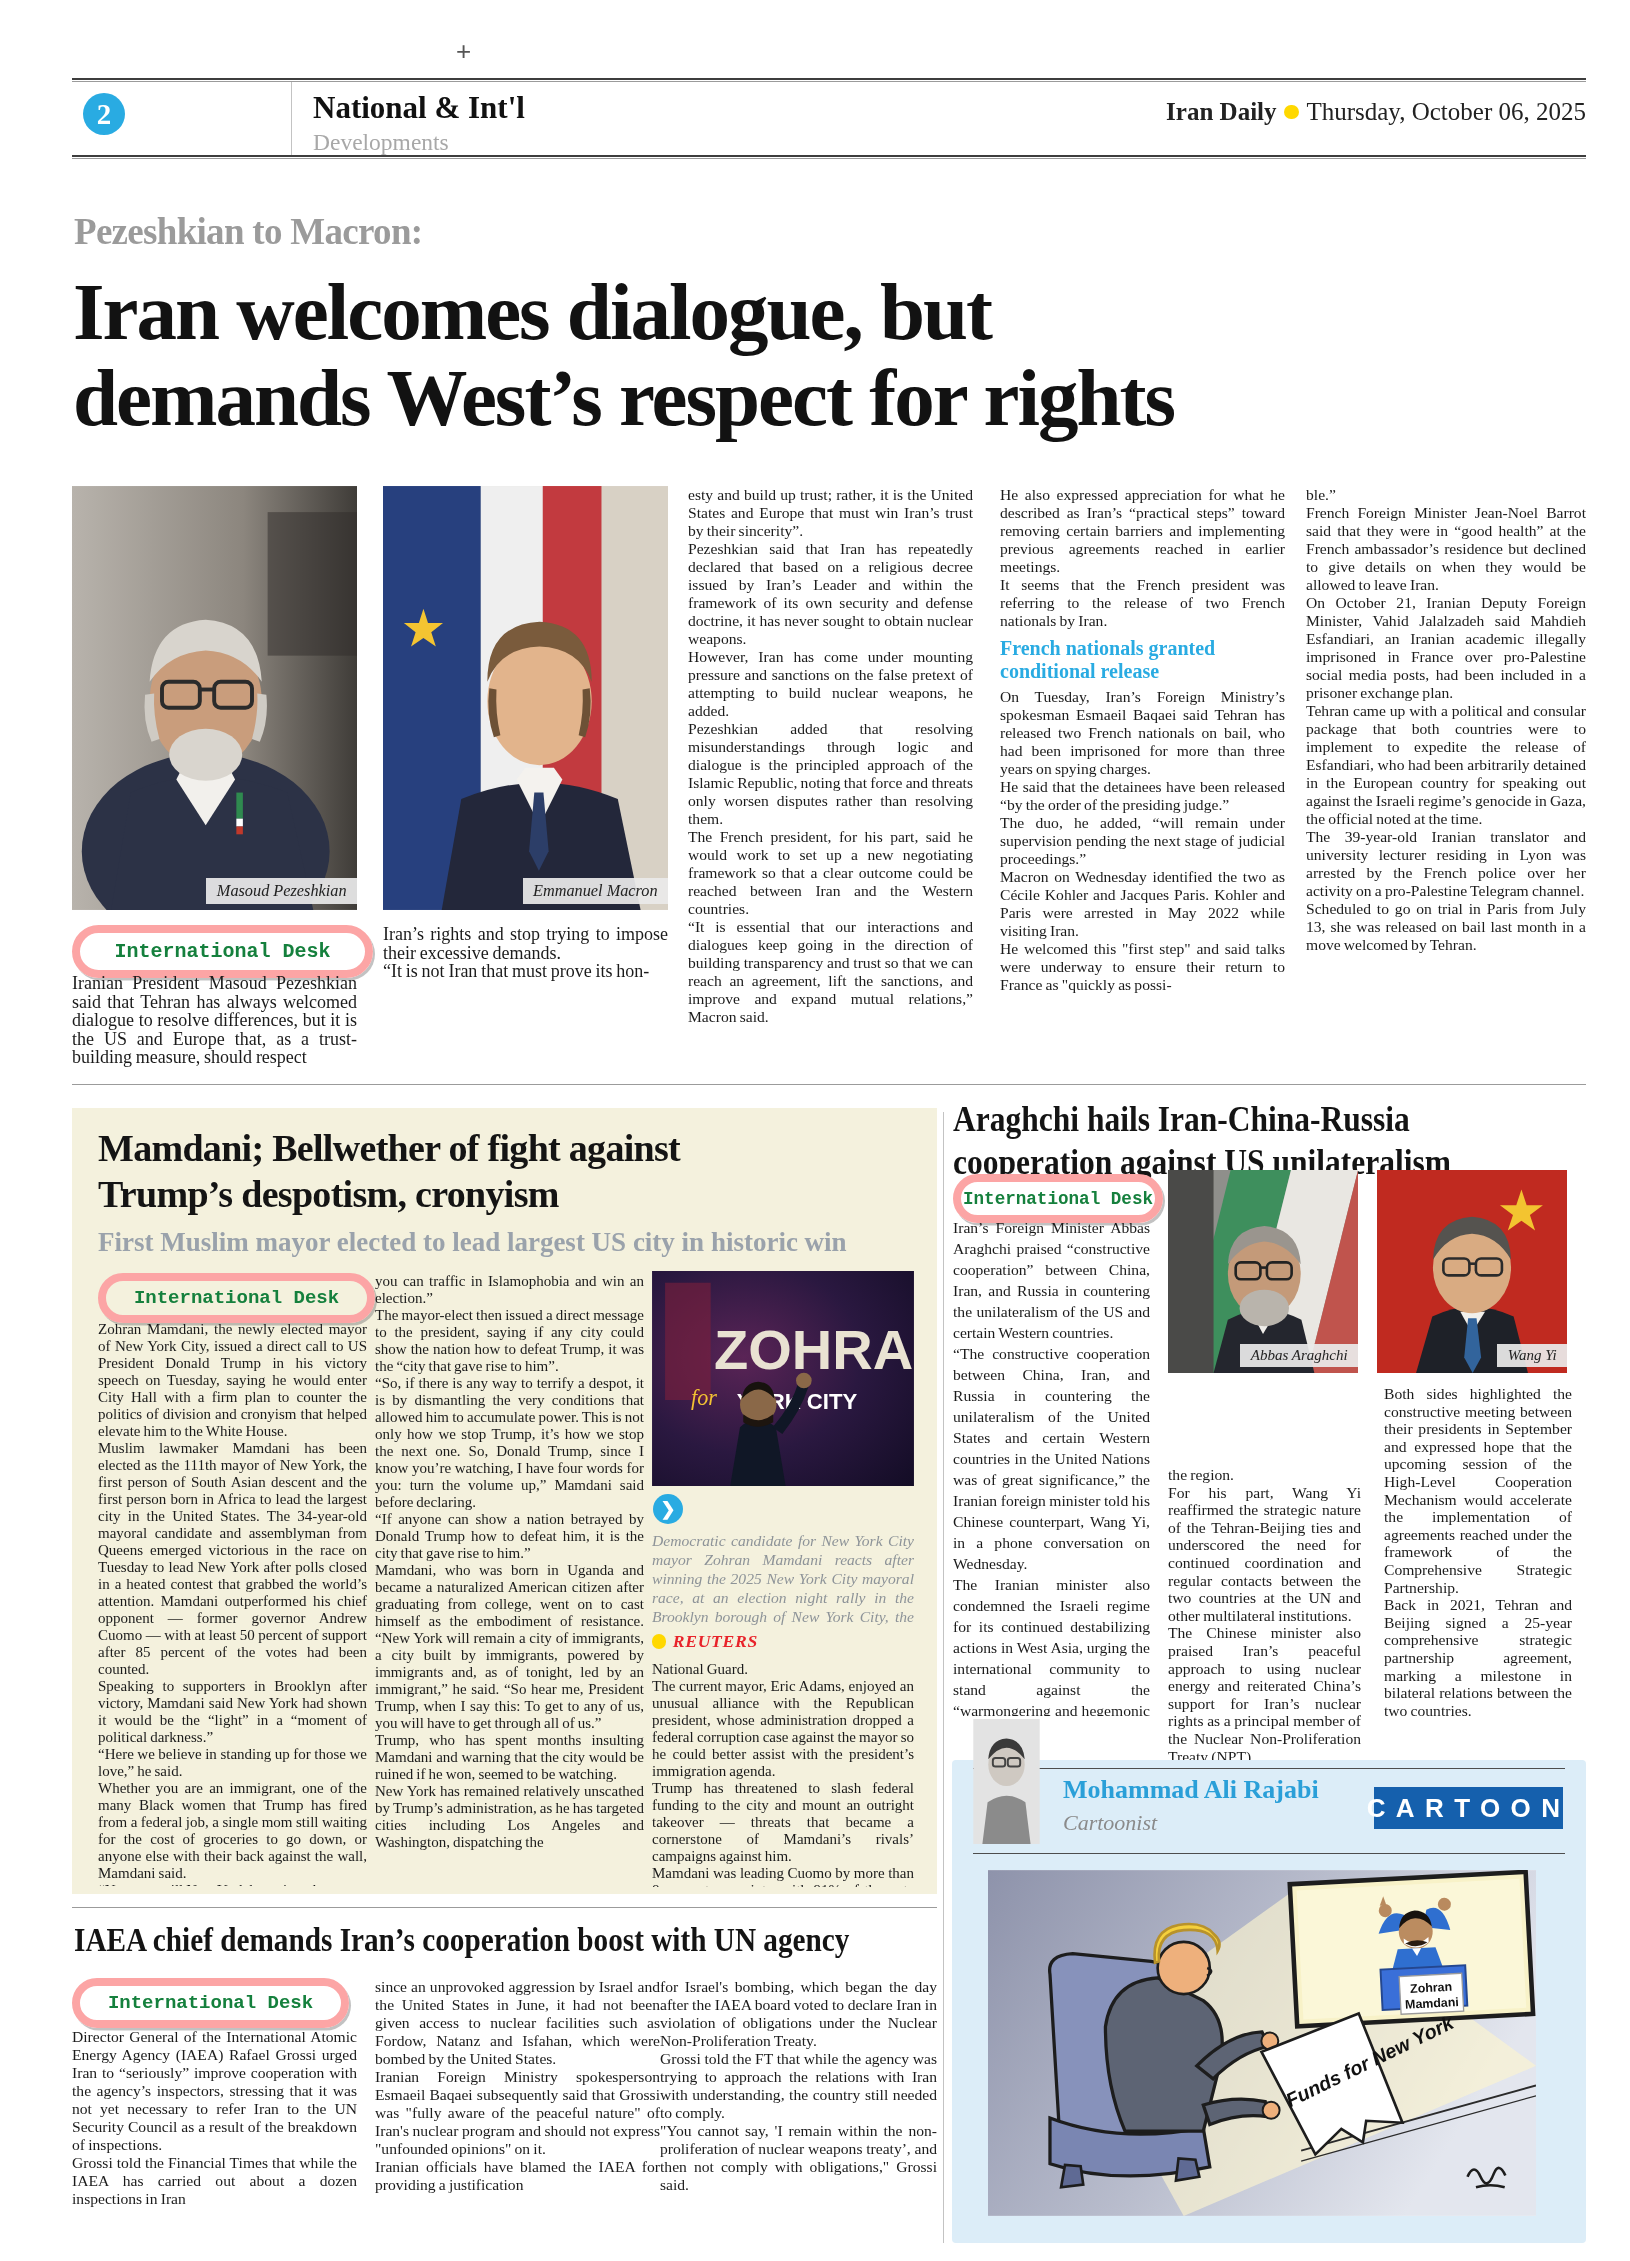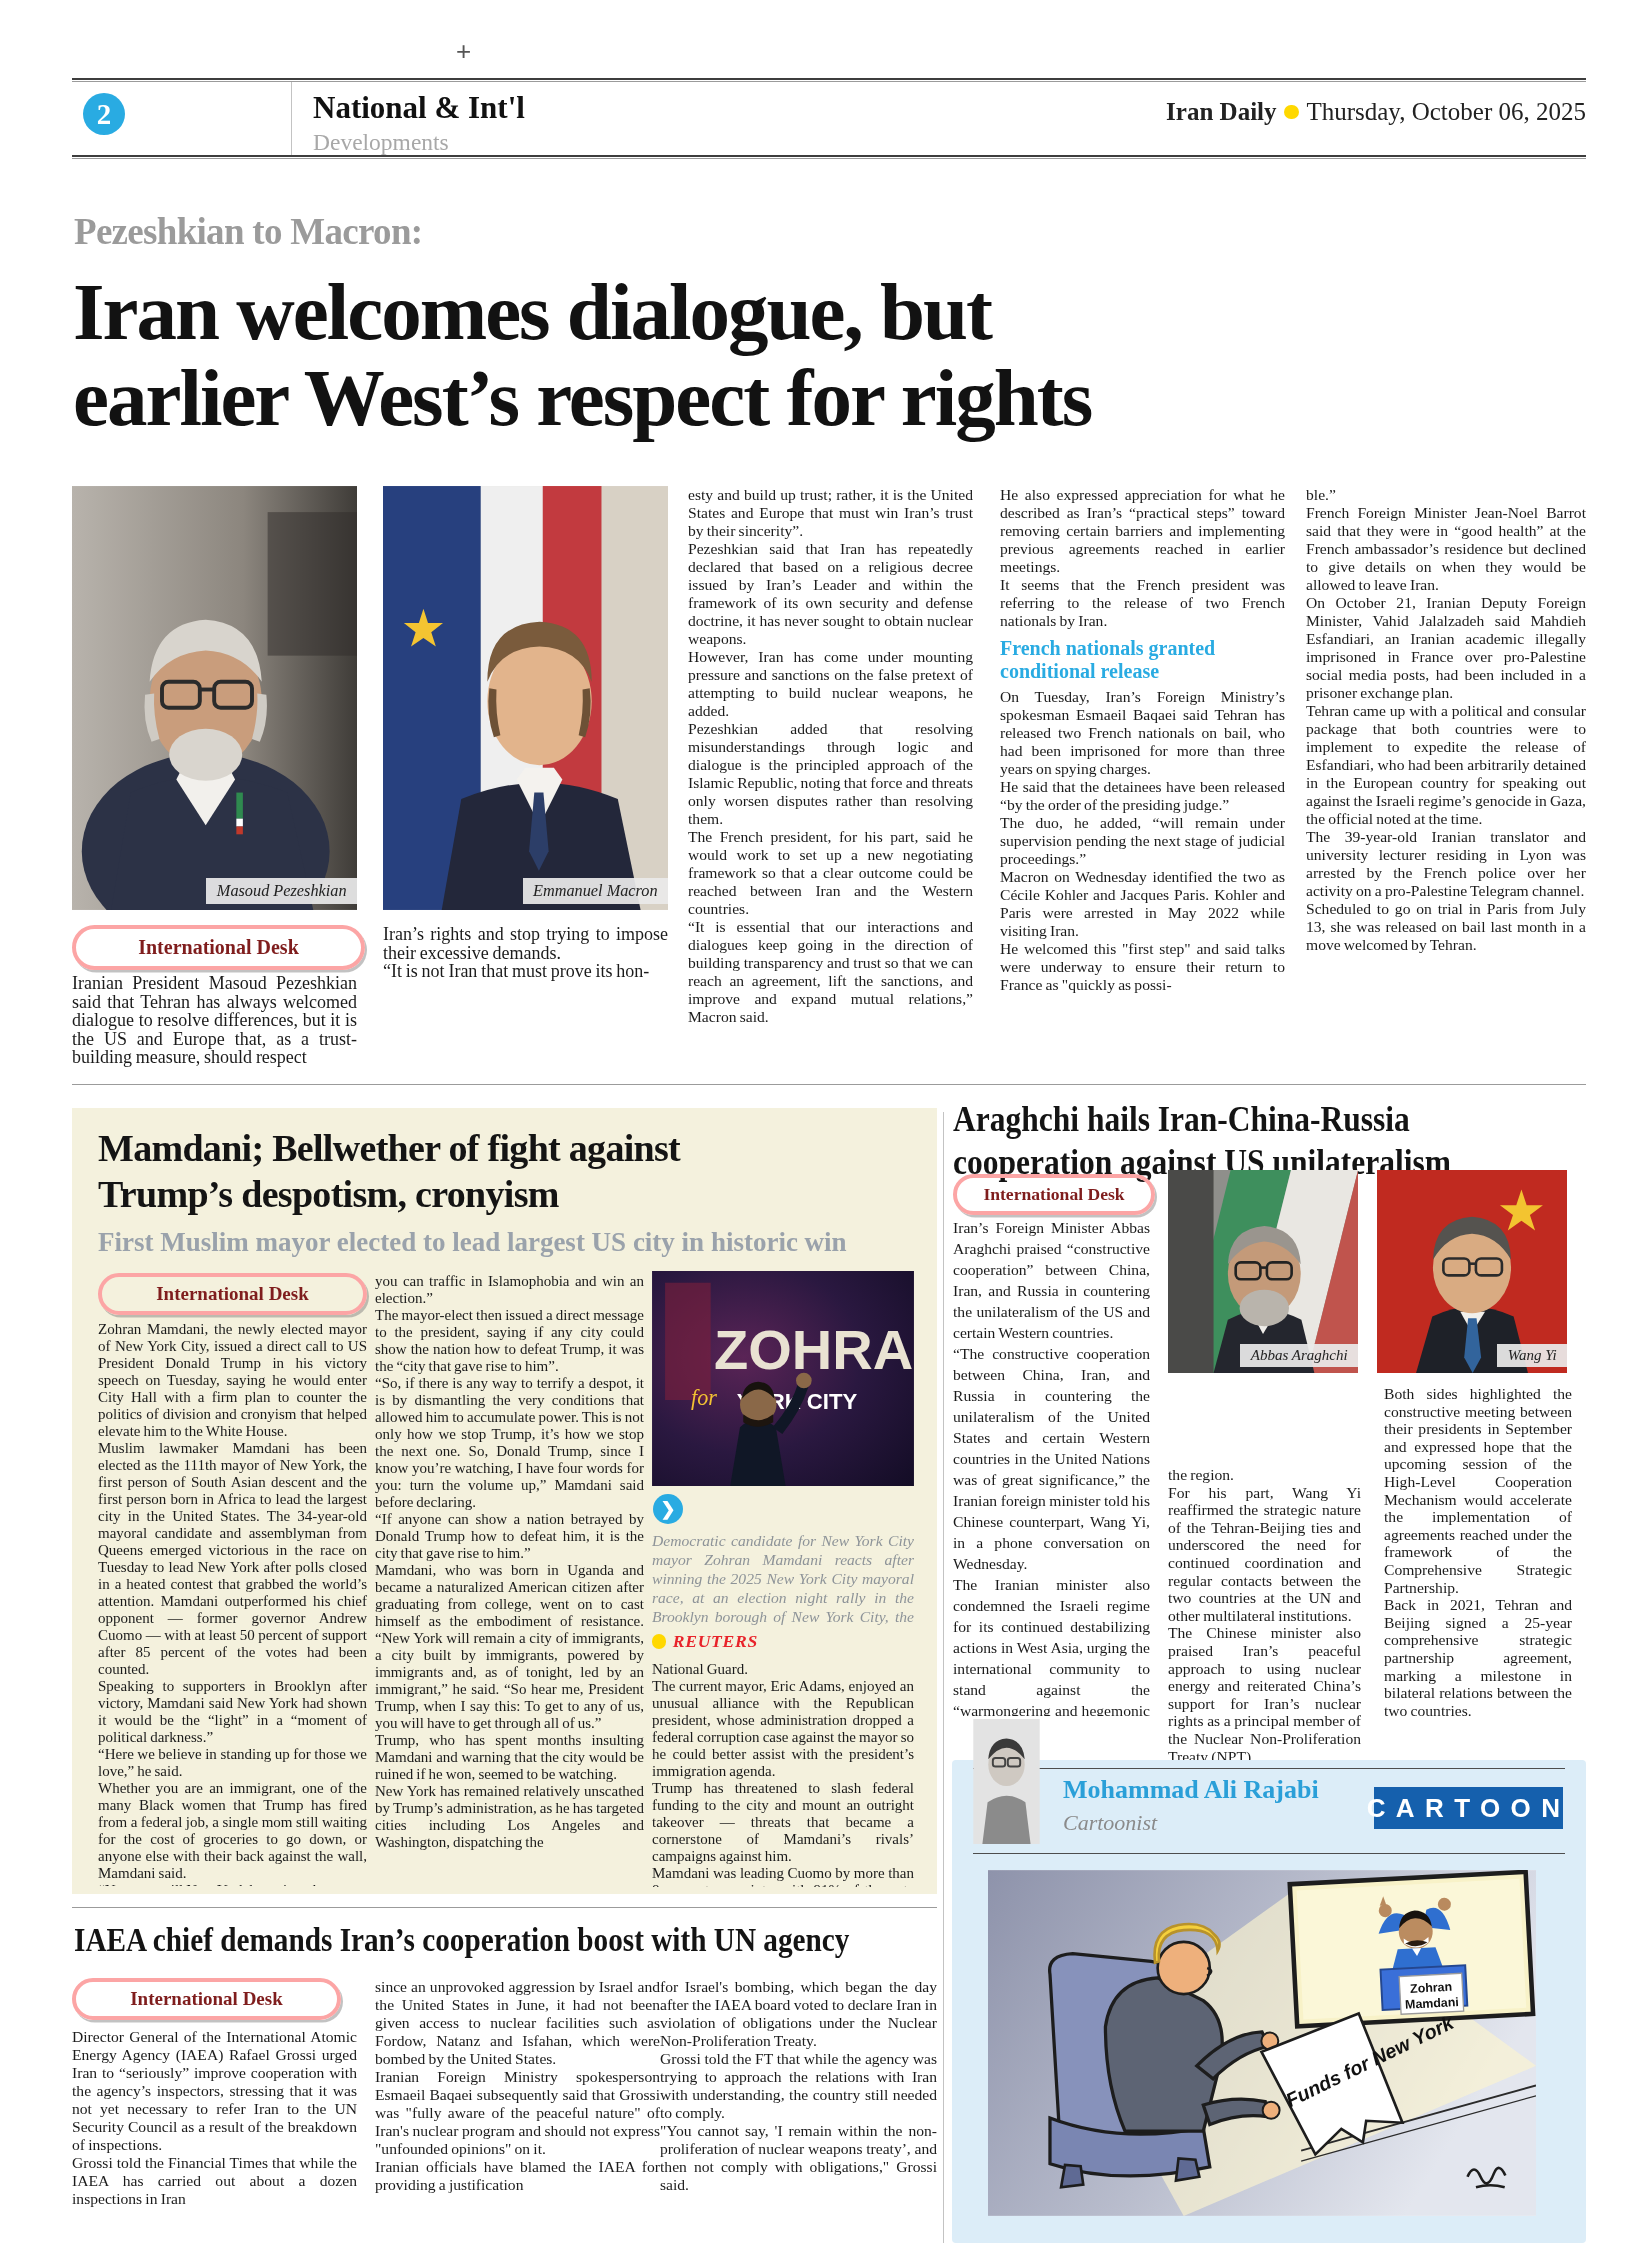--- a/index.html
+++ b/index.html
@@ -13,23 +13,23 @@
            display:flex;align-items:center;justify-content:center;font-size:29px;font-weight:bold;}
   .sec-title{font-size:31px;font-weight:bold;color:#111;}
   .sec-sub{font-size:23.5px;color:#a8a8a8;}
   .dateline{font-size:25px;color:#222;display:flex;align-items:center;gap:7.8px;justify-content:flex-end;width:587px;}
   .dateline b{font-weight:bold;}
   .ydot{width:14.3px;height:14.3px;border-radius:50%;background:#ffd800;display:inline-block;}
   .kicker{font-size:37px;font-weight:bold;color:#9b9b9b;letter-spacing:-0.7px;}
   .headline-xl{font-size:81px;line-height:86px;font-weight:bold;color:#121212;letter-spacing:-2px;}
   .photo-cap{position:absolute;right:0;bottom:6.5px;background:rgba(233,233,233,.93);
              font-style:italic;font-size:16.3px;color:#222;padding:2.6px 10.4px;}
-  .desk-pill{border:4px solid #fca5a5;border-radius:46px;color:#7f1d1d;font-weight:bold;font-size:20px;
+  .desk-pill{border:8px solid #fca5a5;border-radius:46px;color:#15803d;font-weight:bold;font-size:20px;
              display:flex;align-items:center;justify-content:center;background:transparent;
-             box-shadow:2px 2.6px 0 rgba(120,120,120,.45);}
+             box-shadow:2px 2.6px 0 rgba(120,120,120,.45);font-family:Liberation Mono, monospace;}
   .bodytext{font-size:15.6px;line-height:18px;text-align:justify;overflow:hidden;word-spacing:-0.7px;}
   .bodytext p{margin:0;}
   .introtext{font-size:18px;line-height:18.6px;text-align:justify;overflow:hidden;word-spacing:-0.7px;}
   .introtext p{margin:0;}
   .blue-sub{color:#29abe2;font-weight:bold;font-size:20px;line-height:23px;margin:6.5px 0 5.2px 0;}
   .panel-cream{background:#f4f1dd;}
   .hl-m{font-size:38px;line-height:46px;font-weight:bold;color:#141414;letter-spacing:-0.7px;}
   .sub-m{font-size:27px;line-height:30px;font-weight:bold;color:#9aa2ab;}
   .panelbody{font-size:15px;line-height:17px;text-align:justify;overflow:hidden;word-spacing:-0.7px;}
   .panelbody p{margin:0;}
@@ -63,21 +63,21 @@
   <div class="abs dateline" style="left:999px;top:98px;">
     <b>Iran Daily</b>
     <span class="ydot"></span>
     <span>Thursday, October 06, 2025</span>
   </div>
   <div class="abs double-rule" style="left:72px;top:155px;width:1514px;"></div>
 
   <div class="abs kicker" style="left:74px;top:210px;">Pezeshkian to Macron:</div>
   <div class="abs headline-xl" style="left:73px;top:269px;width:1513px;">
     <span>Iran welcomes dialogue, but</span><br>
-    <span>earlier West’s respect for rights</span>
+    <span>demands West’s respect for rights</span>
   </div>
 
   <div class="abs" style="left:72px;top:486px;width:285px;height:424px;">
     <svg width="285" height="424" viewBox="0 0 437 650">
       <defs>
           <linearGradient id="pzbg" x1="0" y1="0" x2="1" y2="0">
         <stop offset="0" stop-color="#b8b3ac"></stop>
             <stop offset="0.6" stop-color="#8c867e"></stop>
             <stop offset="1" stop-color="#3f3c38"></stop>
       </linearGradient>

